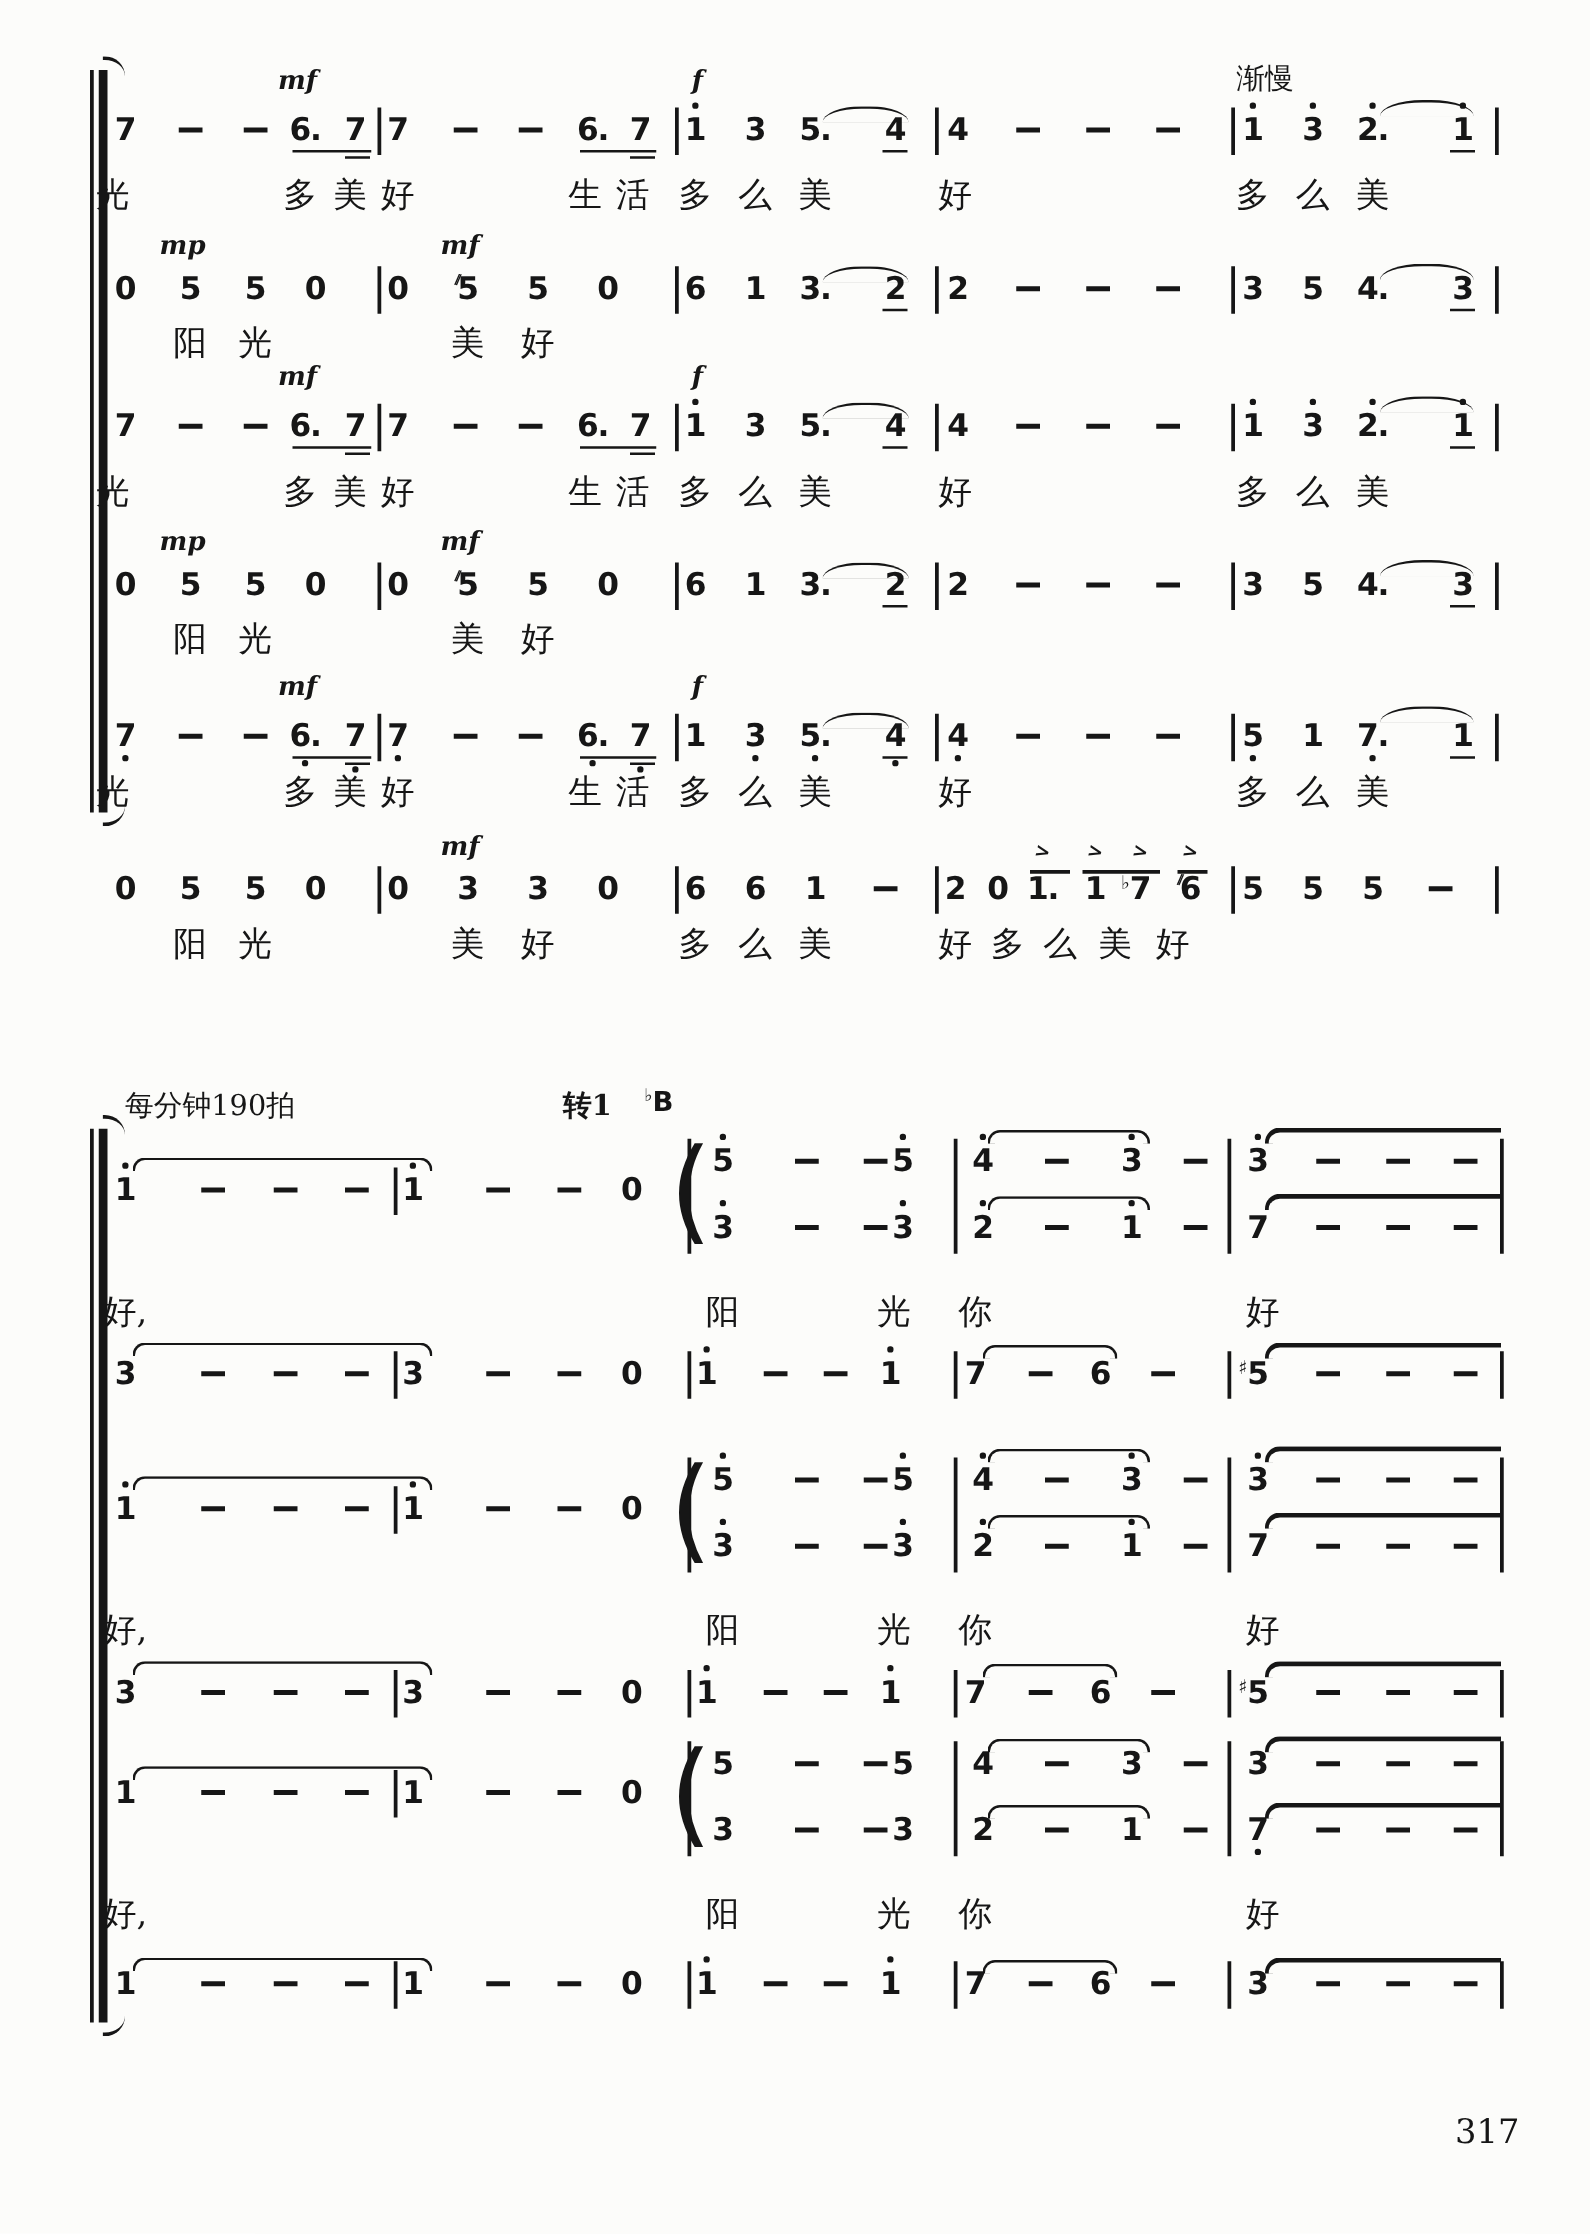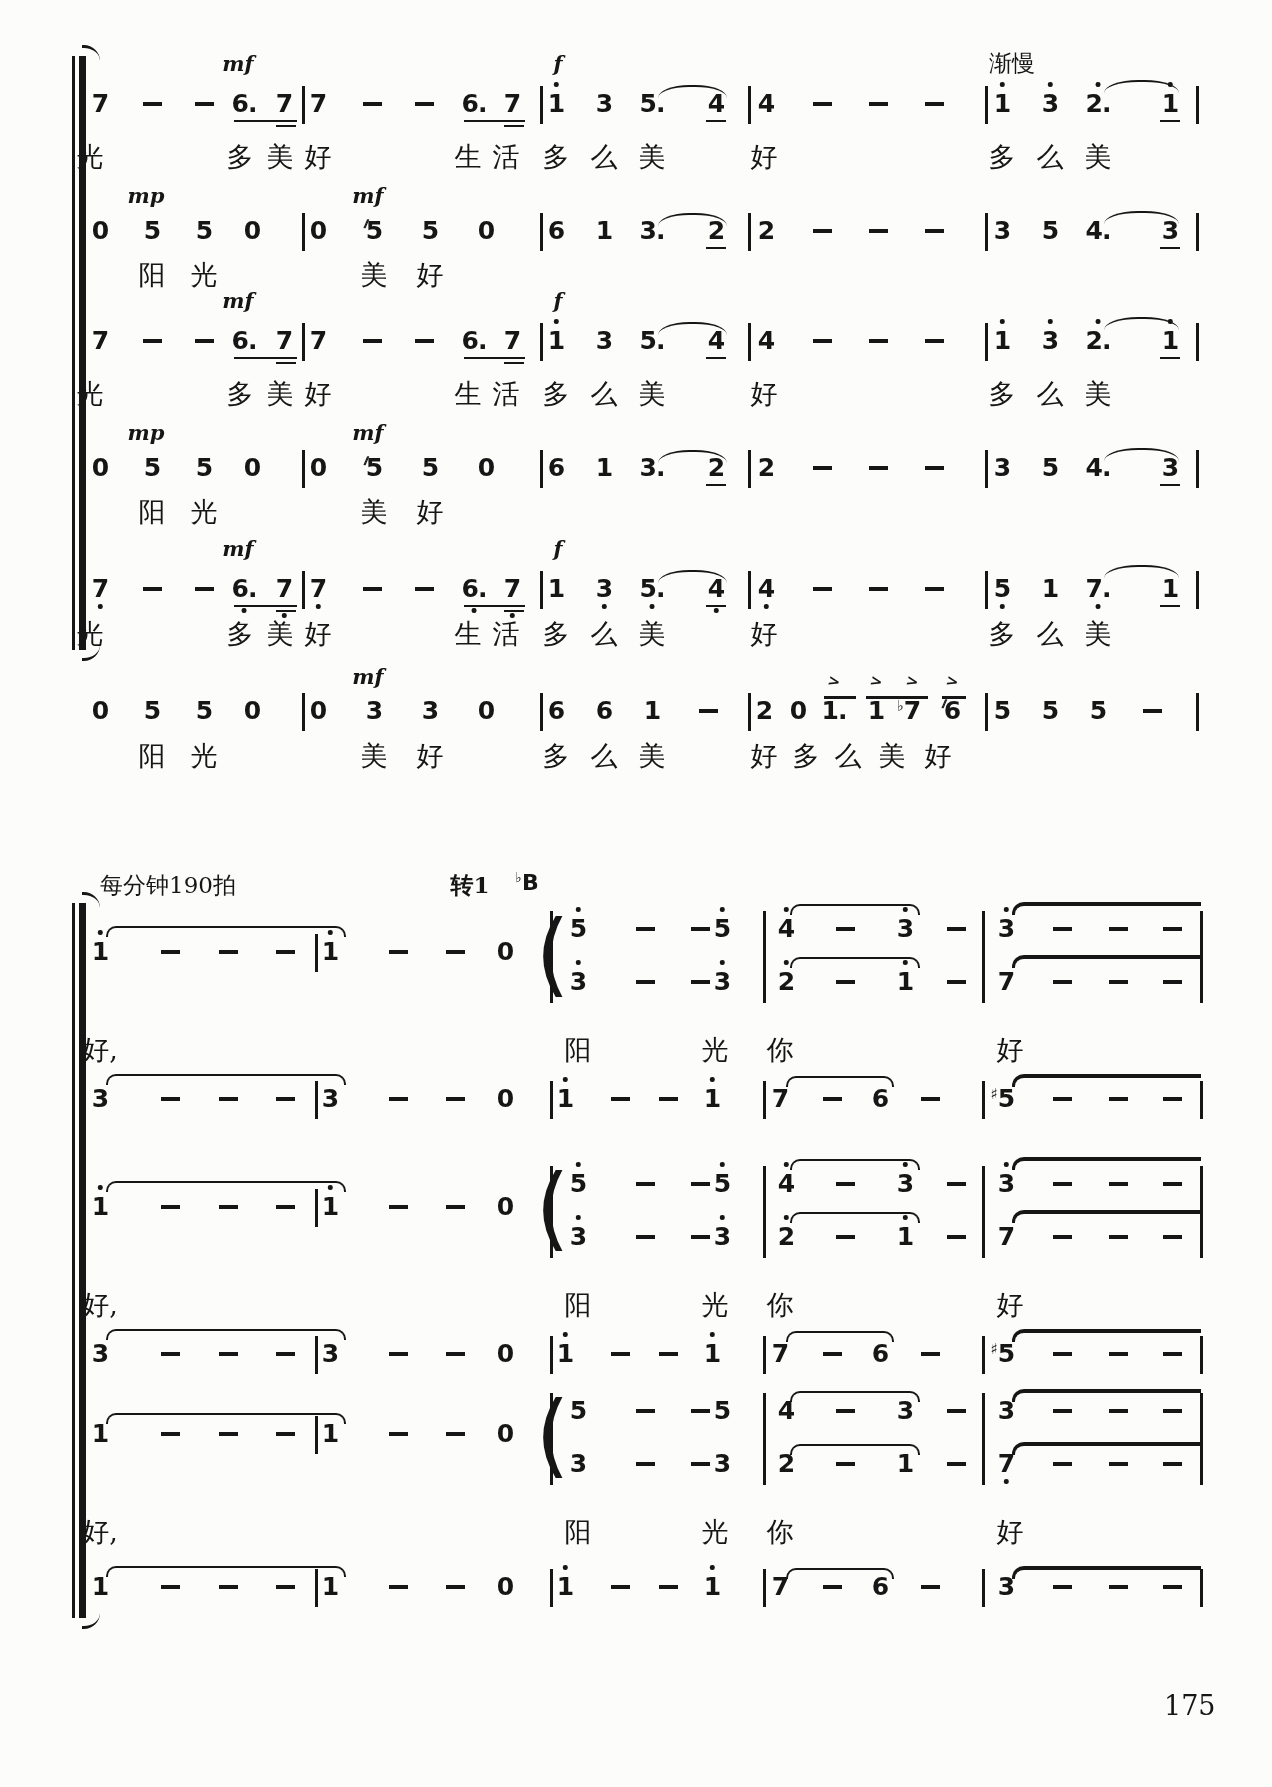--- a/index.html
+++ b/index.html
@@ -539,14 +539,14 @@
       <div class="tie-thick" style="left: 1012px; width: 186px; top: 1566px;"></div>
       <div class="brk-thin" style="left: 72px; top: 56px; height: 594px;"></div>
       <div class="brk-thick" style="left: 79px; top: 56px; height: 594px;"></div>
       <div class="brk-hook-t" style="left: 82px; top: 45px;"></div>
       <div class="brk-hook-b" style="left: 82px; top: 645px;"></div>
       <div class="brk-thin" style="left: 72px; top: 903px; height: 715px;"></div>
       <div class="brk-thick" style="left: 79px; top: 903px; height: 715px;"></div>
       <div class="brk-hook-t" style="left: 82px; top: 892px;"></div>
       <div class="brk-hook-b" style="left: 82px; top: 1613px;"></div>
     </div>
-  <div class="pagenum" style="left:1164px;top:1690px;">175</div>
+  <div class="pagenum" style="left:1164px;top:1690px;">317</div>
 </div>
 
 </body></html>

